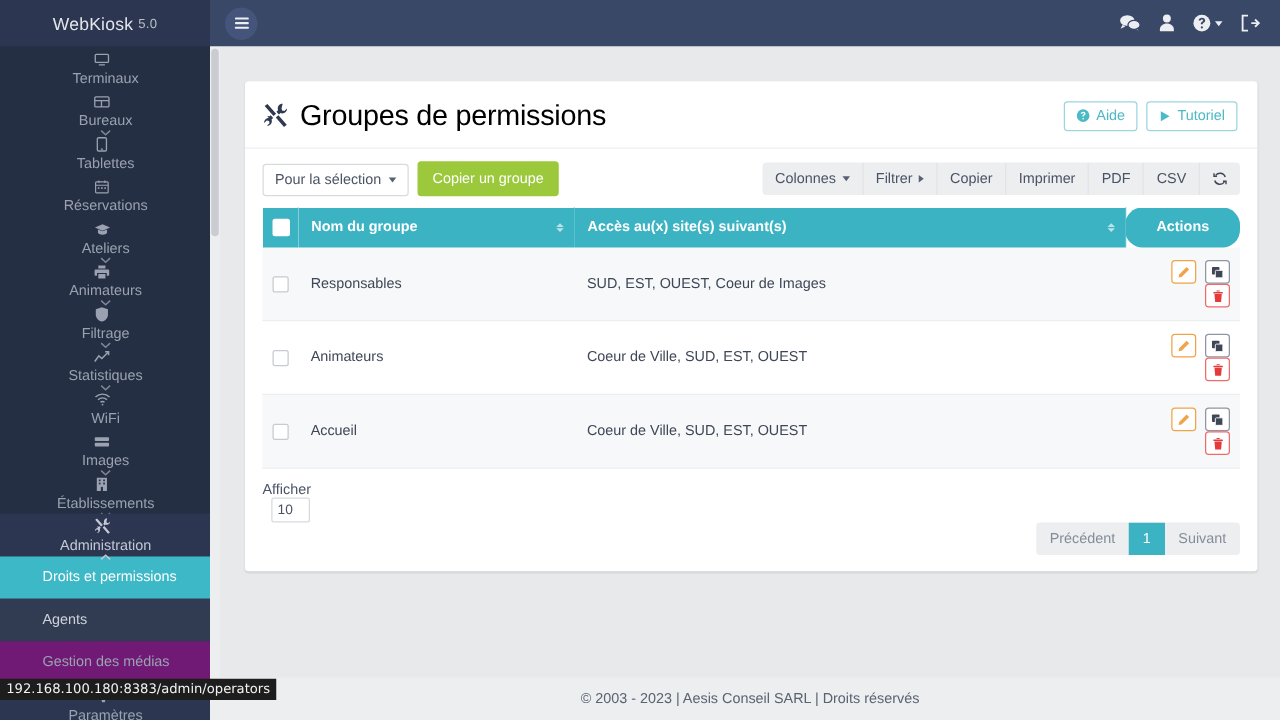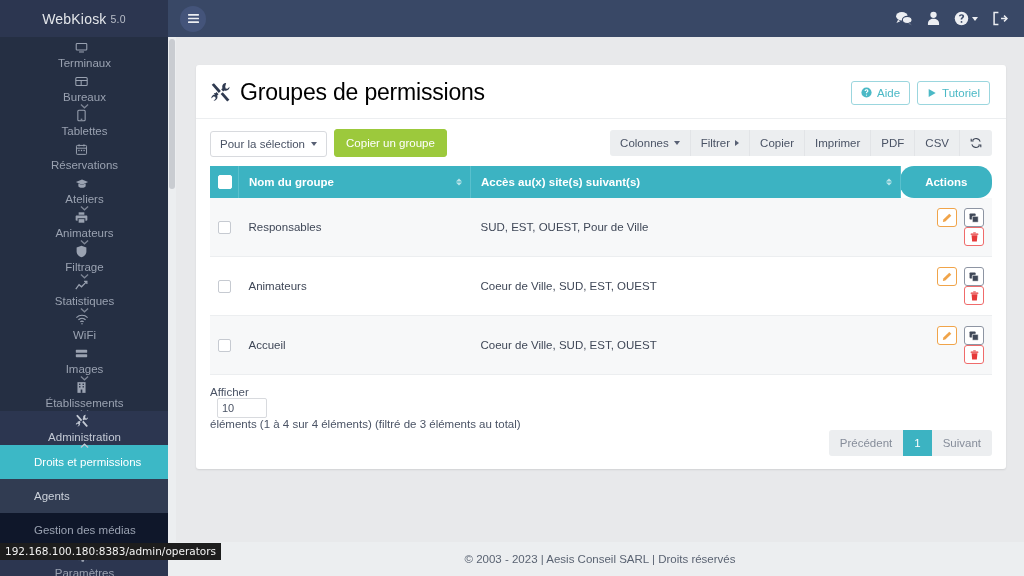--- a/index.html
+++ b/index.html
@@ -49,21 +49,21 @@
     font-size: 9px; color: #7d8595; line-height: 1;
   }
   .nav-item.open { background: #2c3650; color: #c3c9d4; }
   .nav-item.open .ico, .nav-item.open .car { color: #c3c9d4; }
   .sub-item {
     display: flex; align-items: center;
     height: 34px;
     padding-left: 34px;
     font-size: 11.5px;
     color: #9aa2b1;
-    background: #0f172a;
+    background: #701a75;
     cursor: pointer;
   }
   .sub-item.active { background: #3cb8c6; color: #ffffff; }
   .sub-item.hover { background: #313c52; color: #ccd2db; }
   .nav-item.bottom { background: #2c3650; color: #9aa2b1; }
 
   svg.i { display: block; }
 
   
   .pane {
@@ -284,21 +284,21 @@
 
   
   .tbl-foot {
     display: flex; align-items: flex-start;
     padding: 11px 14px 13px 14px;
     font-size: 11.5px;
     color: #4a5365;
     flex-direction: column;
   }
   .len-input {
-    width: 50px;
+    width: 31px;
     border: 1px solid #d8dade;
     border-radius: 2px;
     padding: 3px 4px;
     font-size: 11px;
     color: #4a5365;
     margin: 0 7px;
     background: #fff;
     font-family: "Liberation Sans", sans-serif;
   }
   .pager {
@@ -691,21 +691,21 @@
                 <th class="actions">
                   <span>Actions</span>
                 </th>
               </tr>
             </thead>
             <tbody>
 
               <tr class="odd">
                 <td class="cb"><span class="chk"></span></td>
                 <td>Responsables</td>
-                <td>SUD, EST, OUEST, Pour de Ville</td>
+                <td>SUD, EST, OUEST, Coeur de Images</td>
                 <td class="acts">
                   <span class="act-btn act-edit">
                     <svg class="i" width="10" height="10" viewBox="0 0 14 14" fill="#f0a44a">
                         <path d="M10.2.9 13 3.7 4.6 12l-3.4.6.7-3.4z"></path>
                       </svg>
                   </span>
                   <span class="act-btn act-copy">
                     <svg class="i" width="10" height="10" viewBox="0 0 14 14" fill="#3f4757">
                         <rect x="0.8" y="0.8" width="8.4" height="8.4" rx="1"></rect>
                         <rect x="4.6" y="4.6" width="8.4" height="8.4" rx="1" stroke="#fff" stroke-width="1"></rect>
@@ -773,21 +773,20 @@
                 </td>
               </tr>
 
             </tbody>
           </table>
         </div>
 
         <div class="tbl-foot">
           <span>Afficher</span>
           <input class="len-input" type="text" value="10" style="">
-          <span>éléments (1 à 4 sur 4 éléments) (filtré de 3 éléments au total)</span>
           <div class="pager">
             <span class="pg">Précédent</span>
             <span class="pg cur">1</span>
             <span class="pg">Suivant</span>
           </div>
         </div>
 
       </div>
     </div>
 

